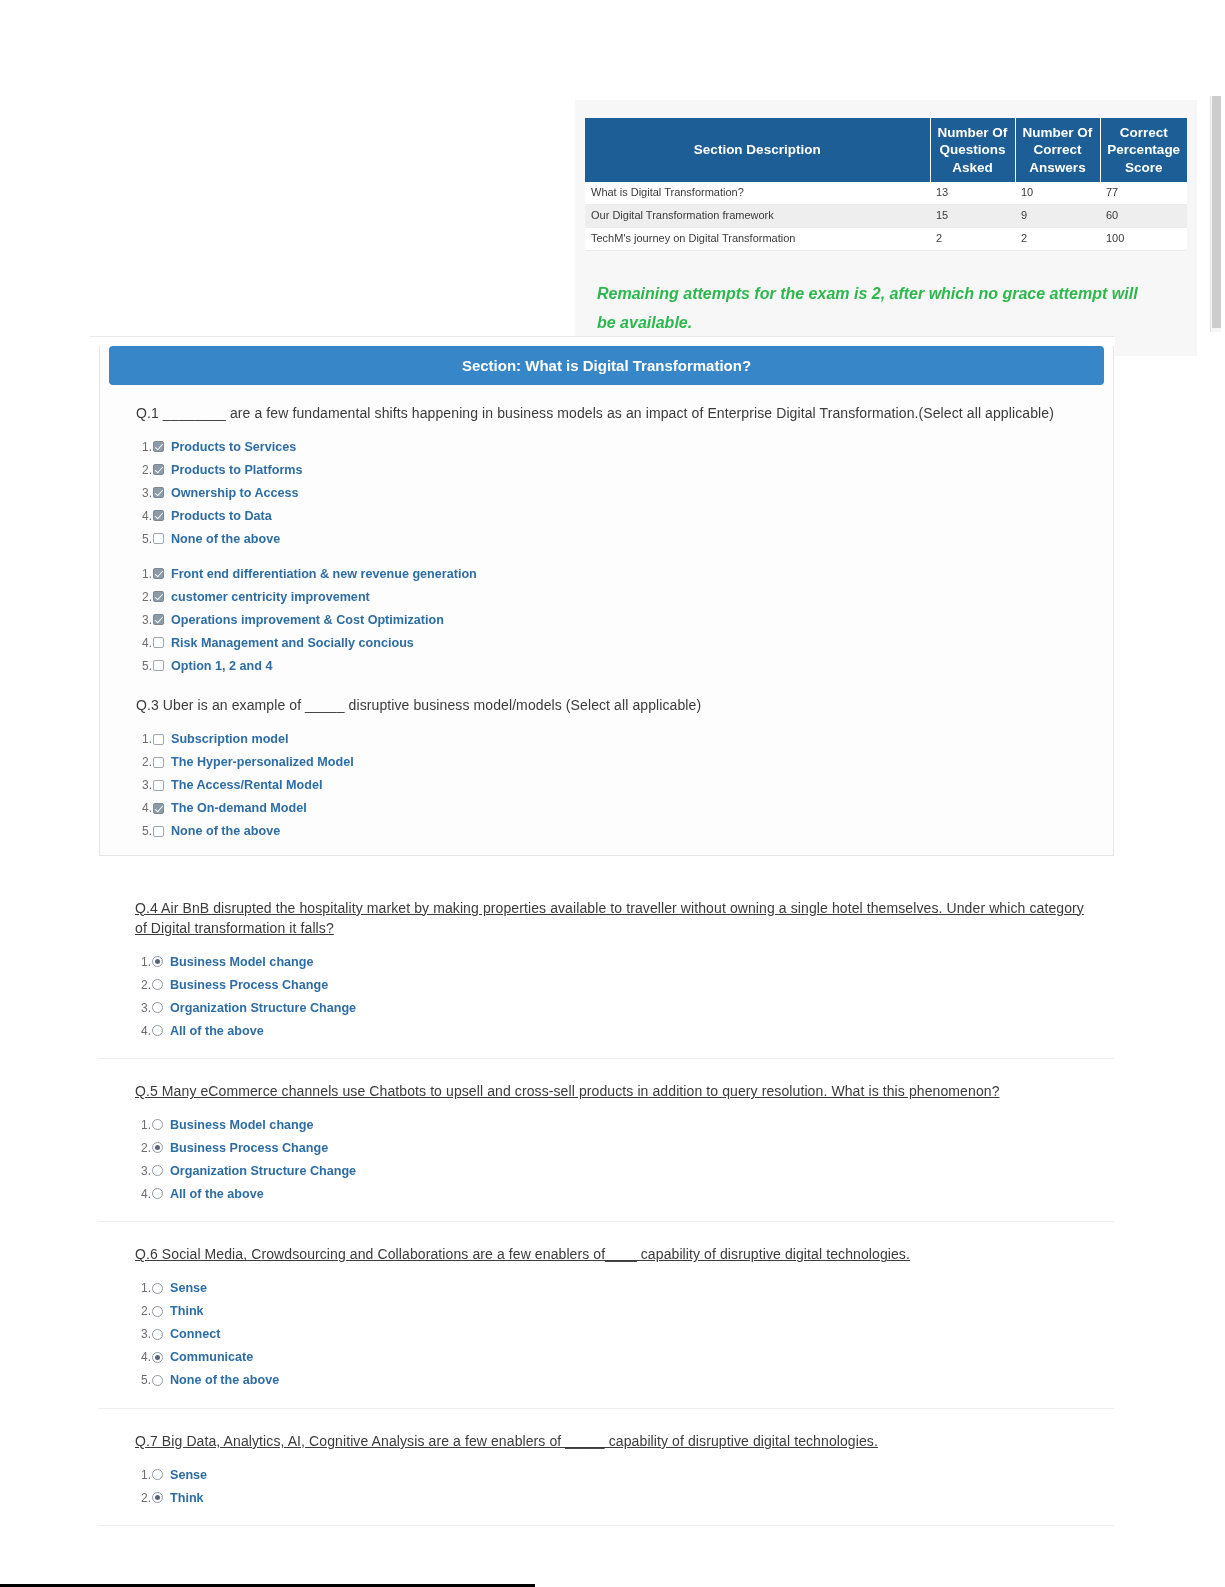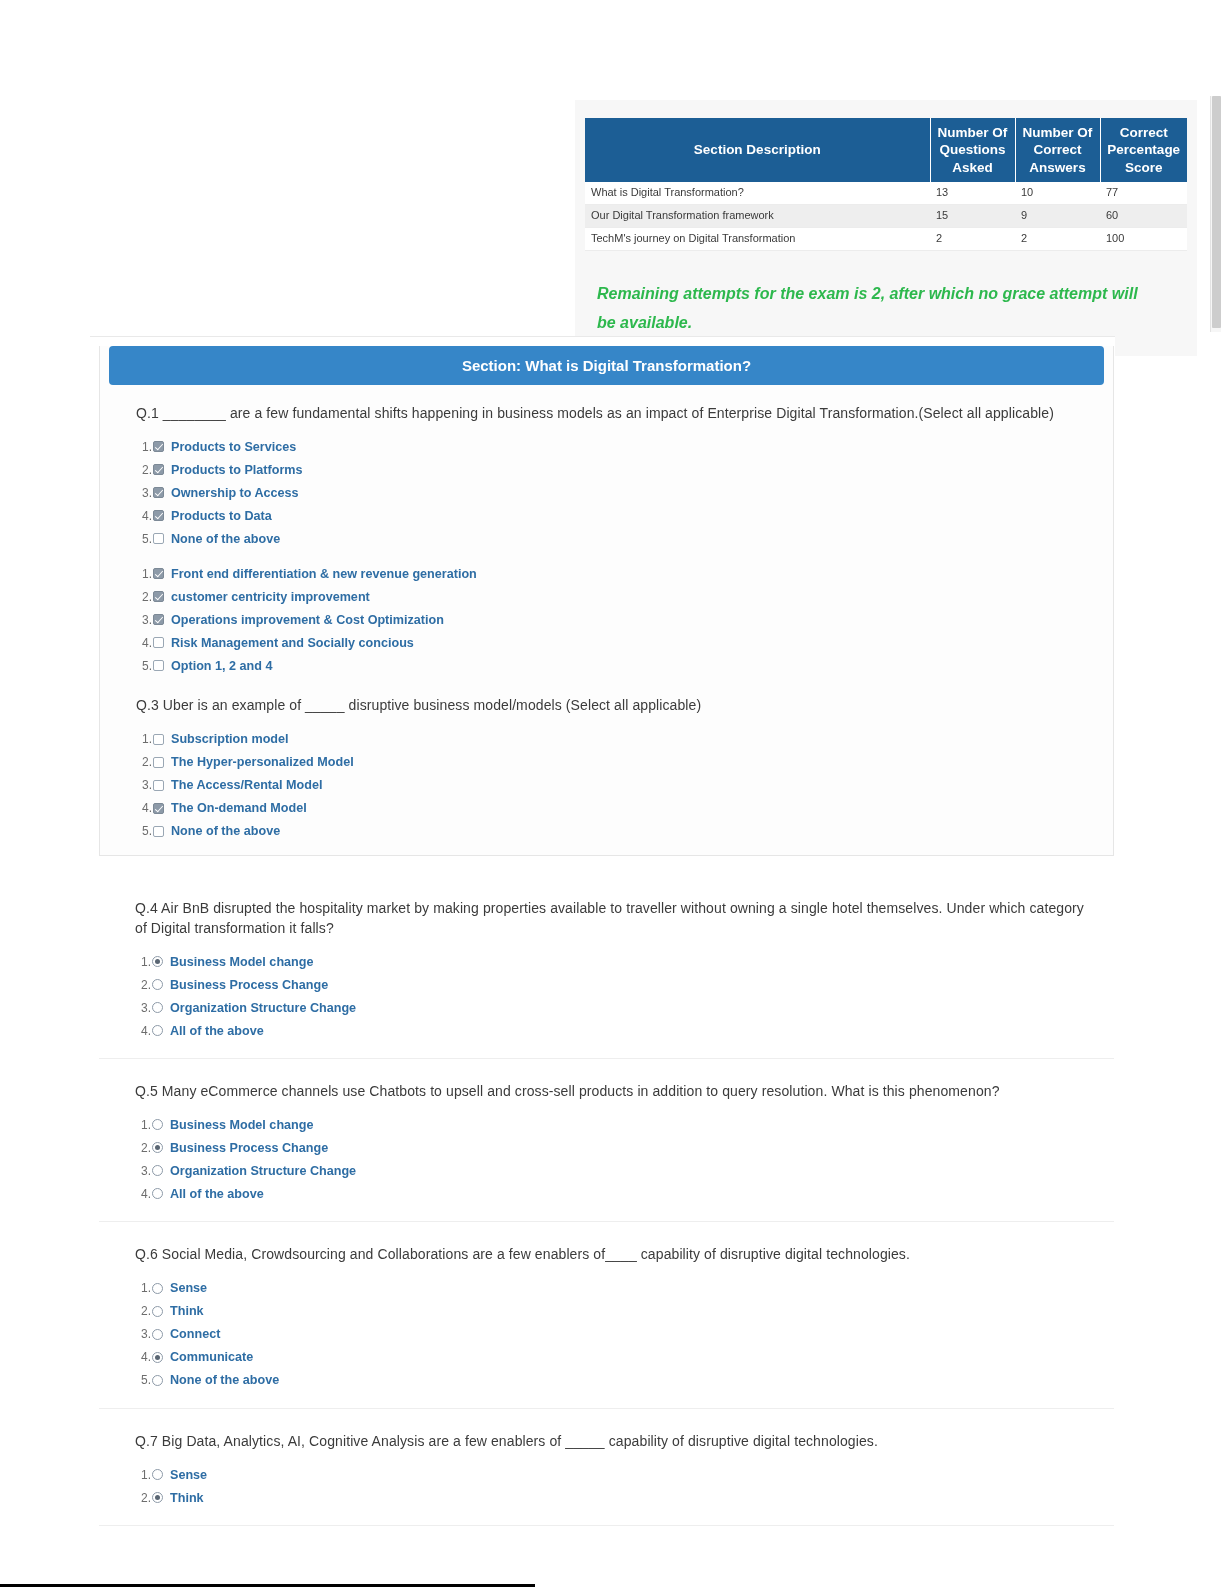--- a/index.html
+++ b/index.html
@@ -187,21 +187,21 @@
 
   
   .question-block {
     padding: 0 0 16px 0;
     margin: 0 0 0 9px;
     width: 1015px;
     border-bottom: 1px solid #eeeeee;
     background: #ffffff;
   }
   .question-block.first-plain { margin-top: 20px; }
-  .question-block .qtext { padding-top: 22px; }
+  .question-block .qtext { padding-top: 22px; text-decoration: underline; }
 
   .bottom-artifact {
     position: absolute;
     left: 0; bottom: 0;
     width: 535px; height: 3px;
     background: #000000;
   }
 </style>
 </head>
 <body>

